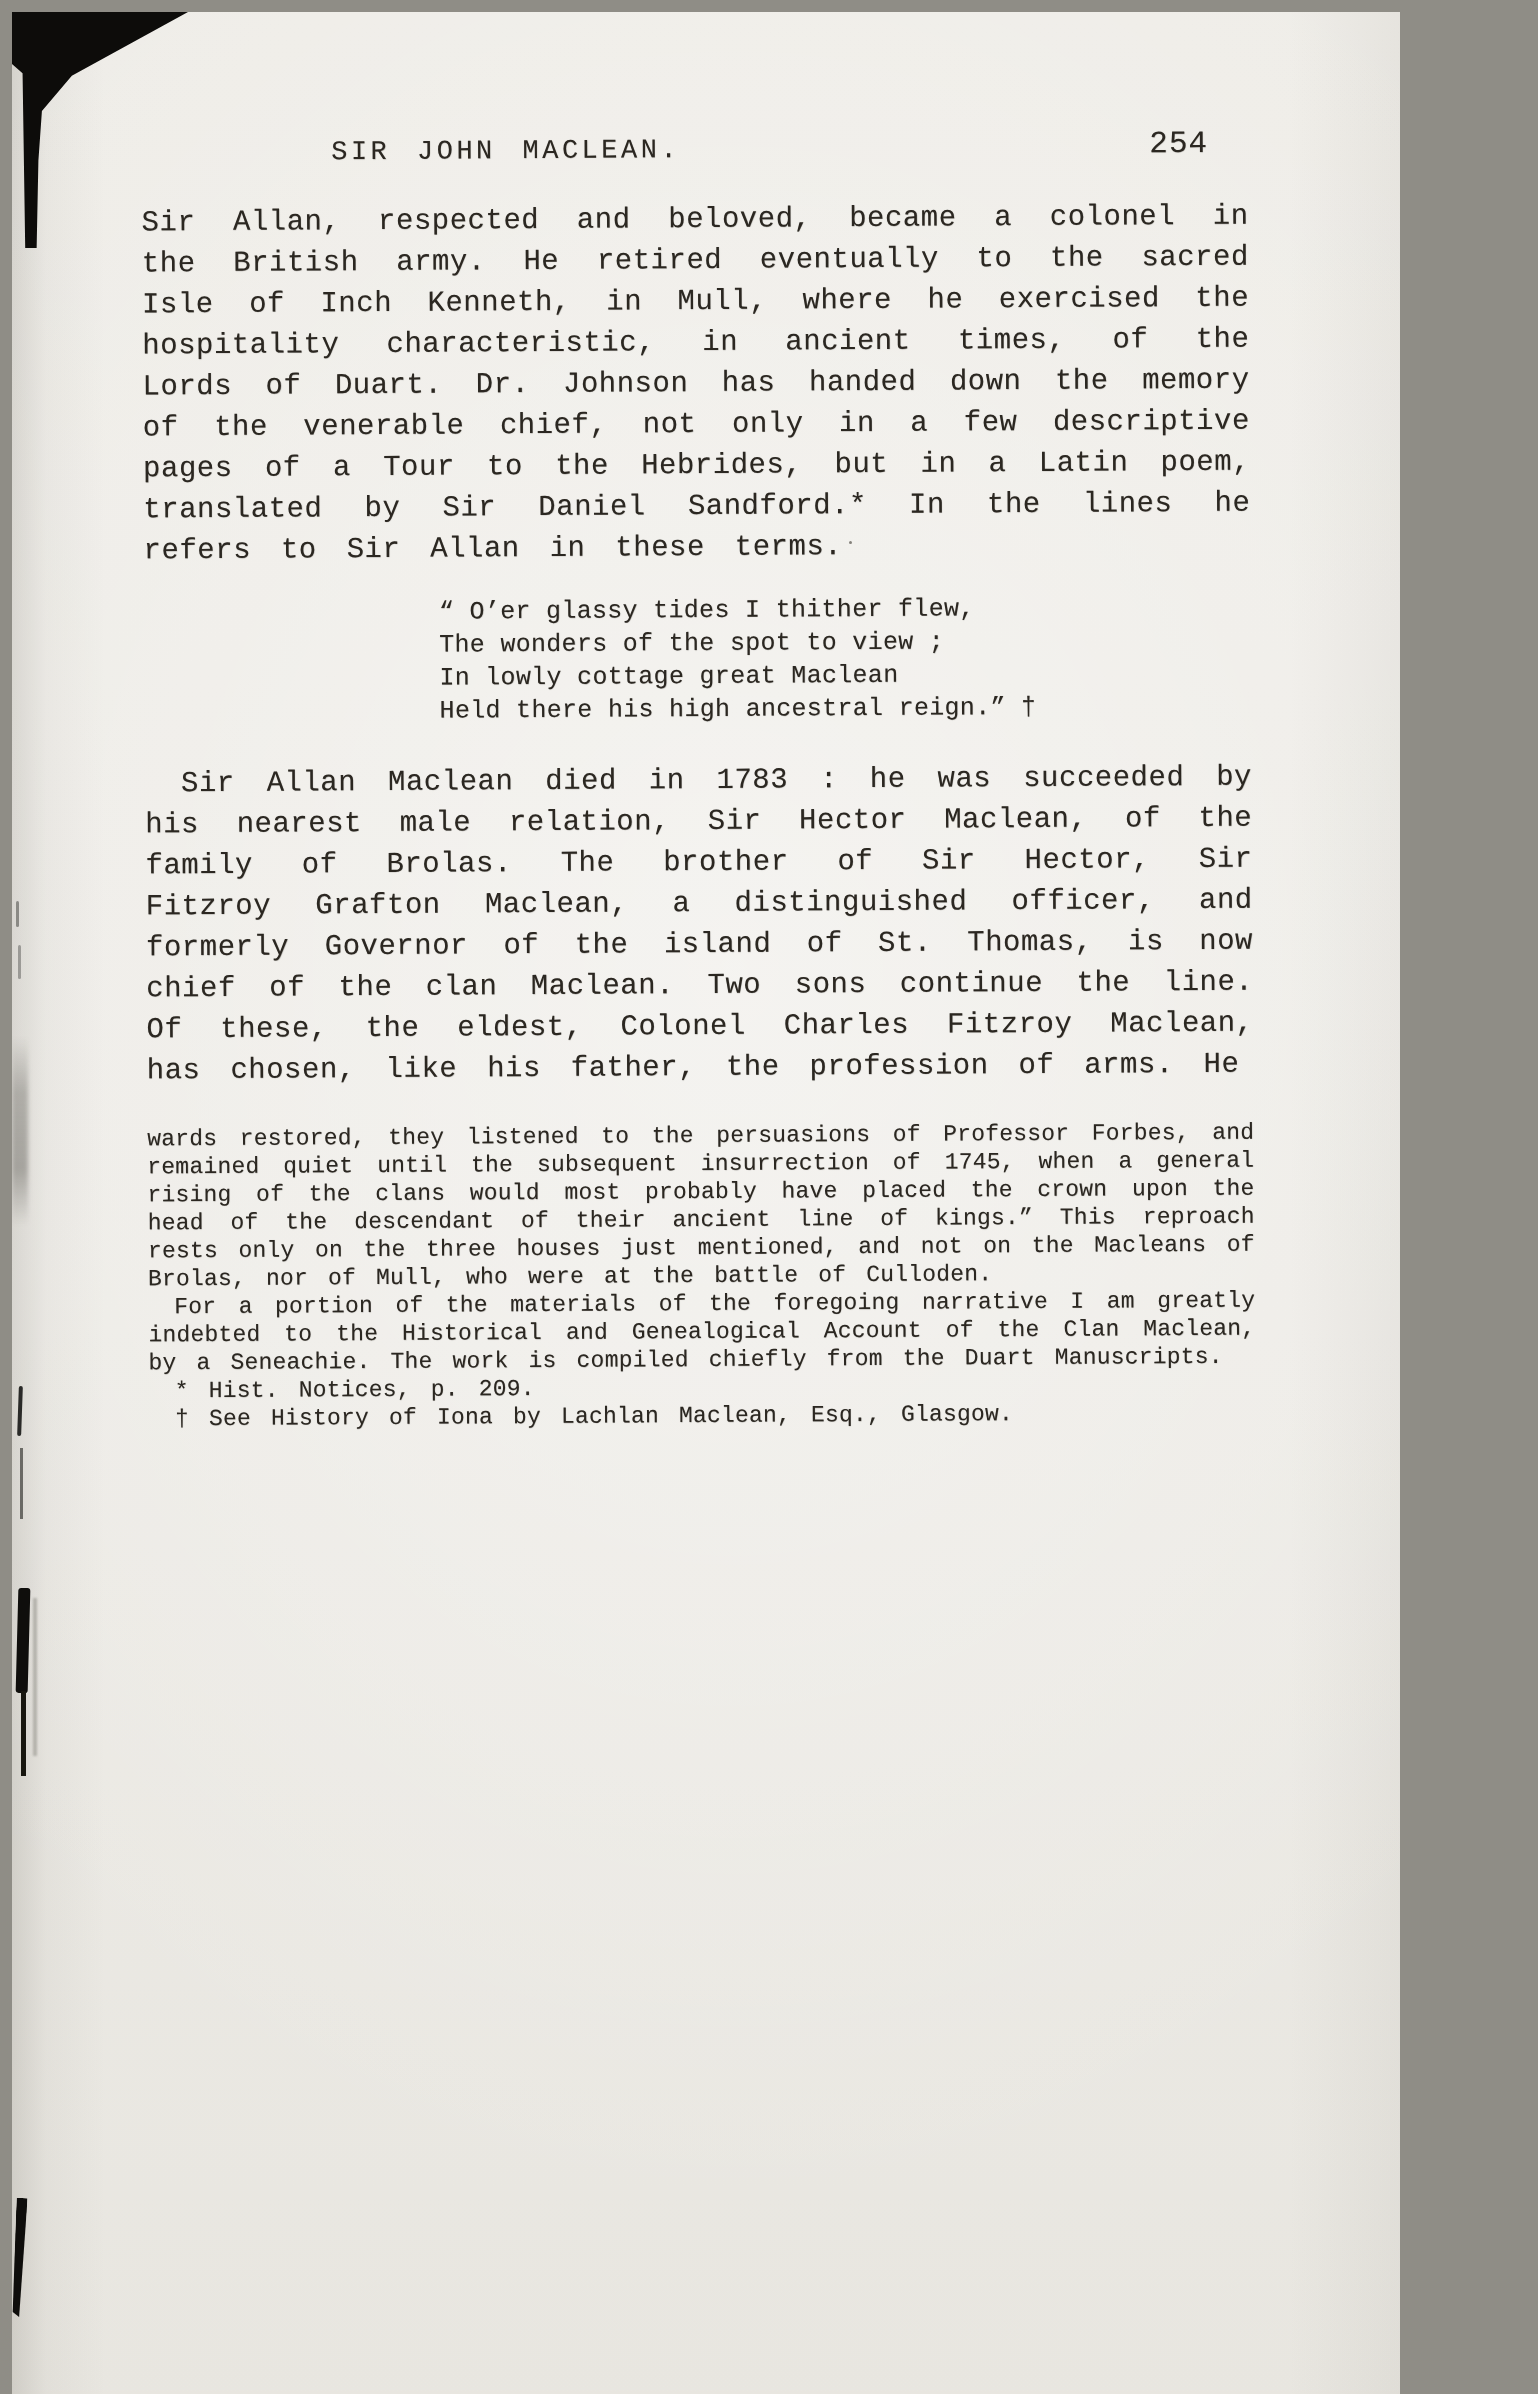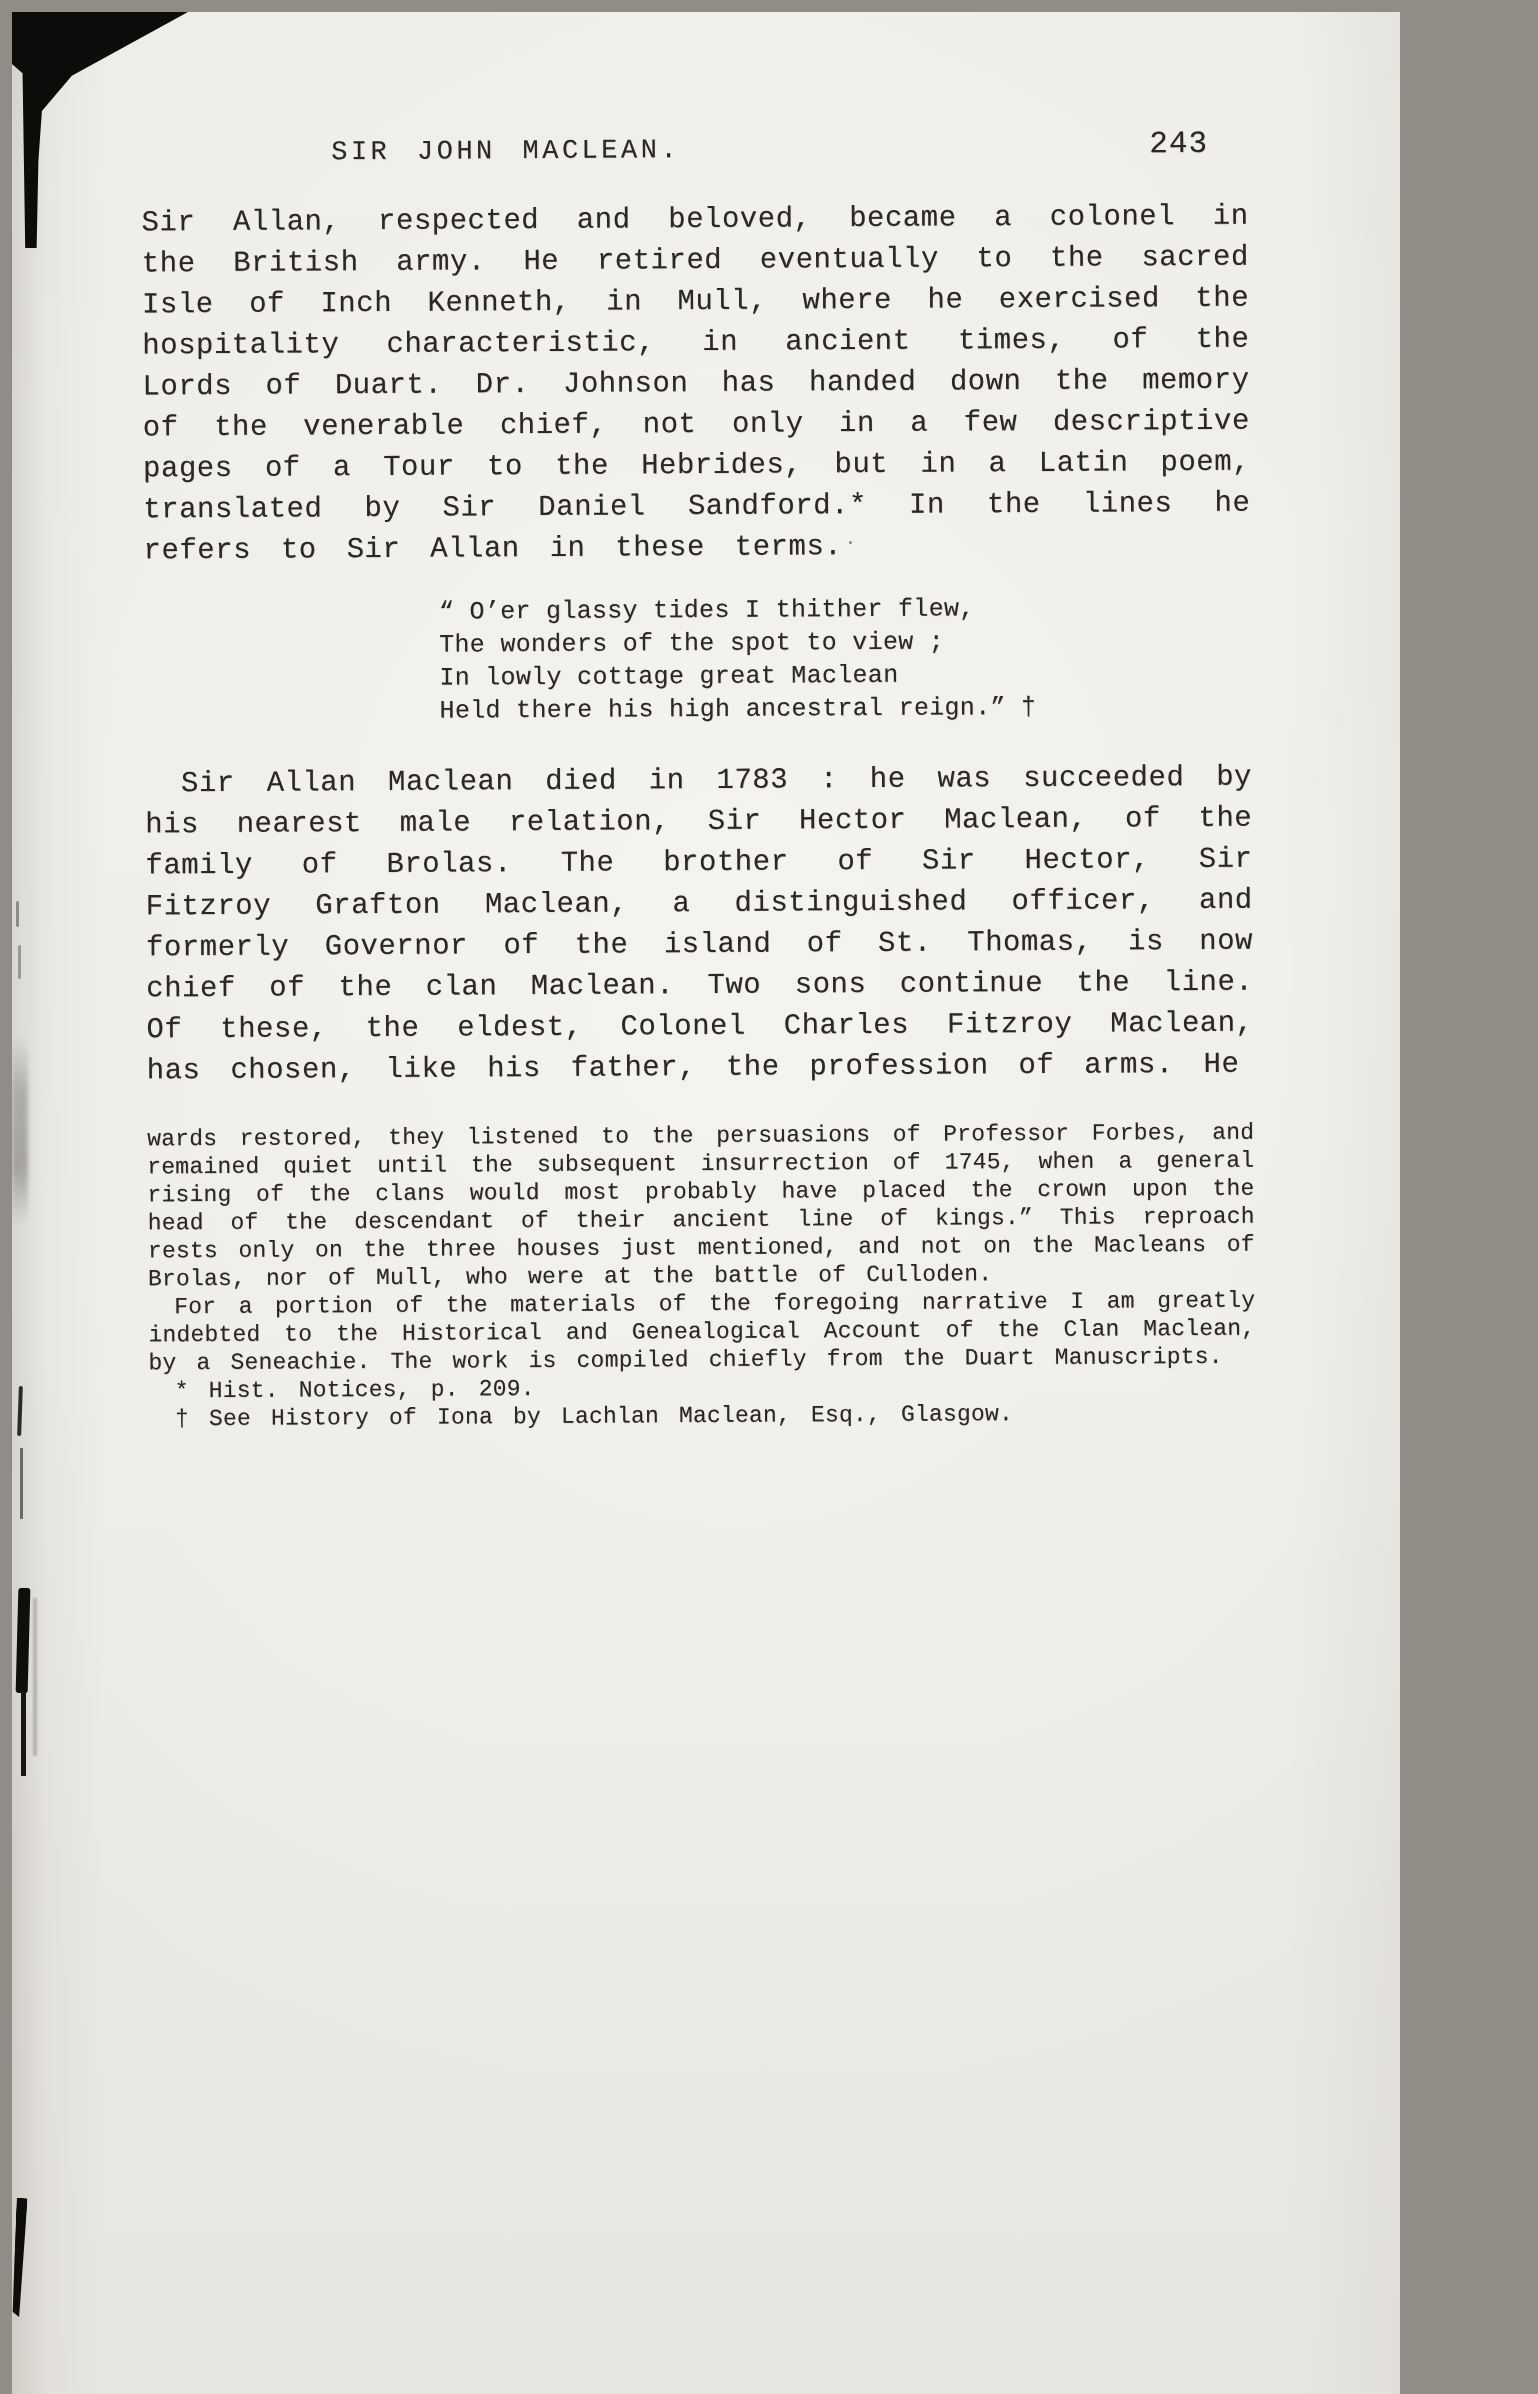--- a/index.html
+++ b/index.html
@@ -139,21 +139,21 @@
   <div class="speck speck-1"></div>
   <div class="speck speck-1b"></div>
   <div class="speck speck-2"></div>
   <div class="speck speck-3"></div>
   <div class="artifact bottom-line"></div>
 
   <div class="content">
 
     <div class="running-head">
       <span class="head-title">SIR JOHN MACLEAN.</span>
-      <span class="page-number">243</span>
+      <span class="page-number">254</span>
     </div>
 
     <p class="body-para para-1">Sir Allan, respected and beloved, became a colonel in the British army.  He retired eventually to the sacred Isle of Inch Kenneth, in Mull, where he exercised the hospitality characteristic, in ancient times, of the Lords of Duart.  Dr. Johnson has handed down the memory of the venerable chief, not only in a few descriptive pages of a Tour to the Hebrides, but in a Latin poem, translated by Sir Daniel Sandford.*  In the lines he refers to Sir Allan in these terms.</p>
 
     <div class="poem">
       <div class="poem-line">“ O’er glassy tides I thither flew,</div>
       <div class="poem-line">The wonders of the spot to view ;</div>
       <div class="poem-line">In lowly cottage great Maclean</div>
       <div class="poem-line">Held there his high ancestral reign.” †</div>
     </div>

